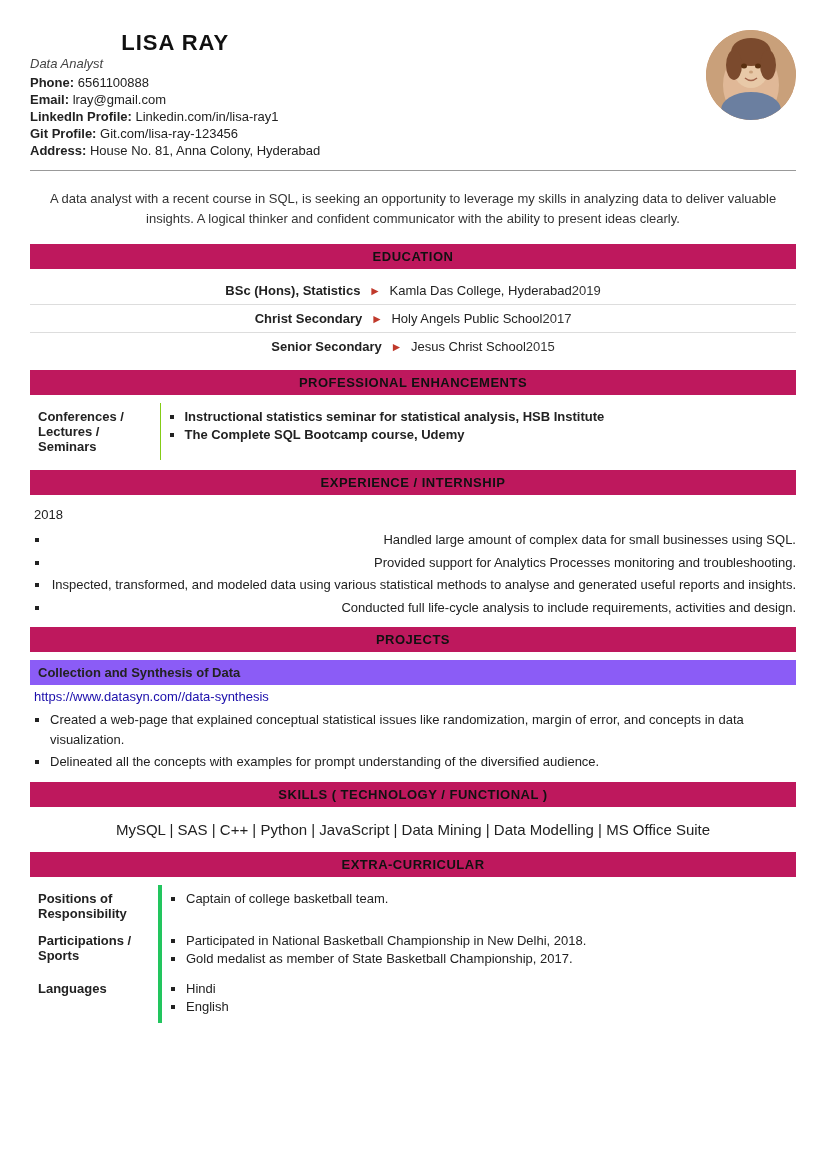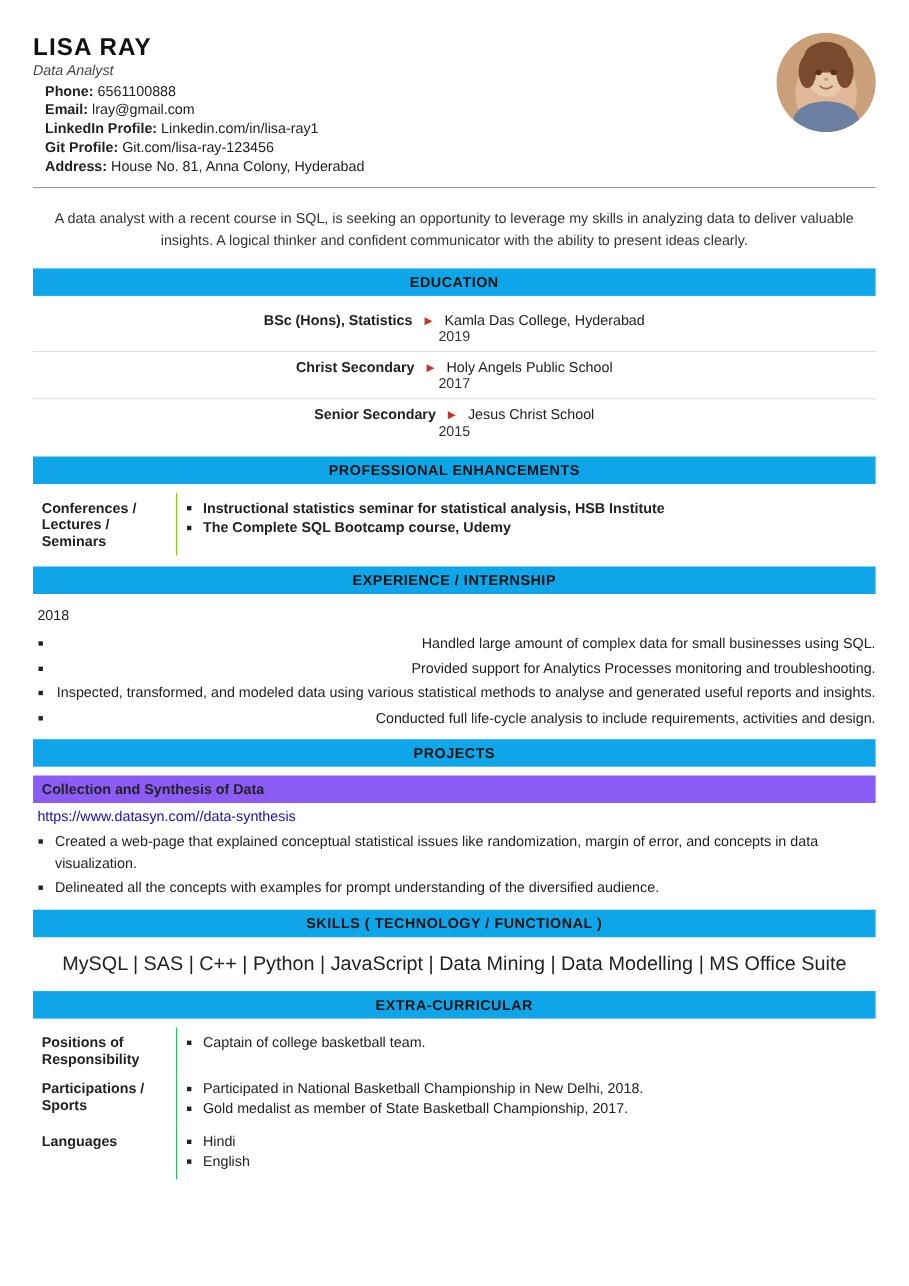--- a/index.html
+++ b/index.html
@@ -19,31 +19,31 @@
       justify-content: space-between;
       align-items: flex-start;
       margin-bottom: 10px;
     }
     .header-left {}
     .name {
       font-size: 22px;
       font-weight: bold;
       color: #111;
       letter-spacing: 1px;
+      text-align: center;
     }
     .job-title {
       font-style: italic;
       font-size: 13px;
       color: #444;
       margin-bottom: 4px;
     }
     .contact-line {
       font-size: 13px;
       margin-bottom: 2px;
-      margin-left: 11px;
     }
     .contact-line strong { font-weight: bold; }
     .avatar {
       width: 90px;
       height: 90px;
       border-radius: 50%;
       background: #c9956a;
       overflow: hidden;
       flex-shrink: 0;
       display: flex;
@@ -64,38 +64,37 @@
       text-align: center;
       font-size: 13px;
       color: #333;
       padding: 8px 10px;
       line-height: 1.5;
       margin-bottom: 8px;
     }
 
     
     .section-header {
-      background: #0ea5e9;
+      background: #be185d;
       text-align: center;
       font-weight: bold;
       font-size: 13px;
       color: #111;
       padding: 5px 0;
       margin-bottom: 8px;
       letter-spacing: 0.5px;
     }
 
     
     .edu-row {
       display: flex;
       justify-content: center;
       align-items: center;
       padding: 6px 4px;
       border-bottom: 1px solid #ddd;
-      flex-direction: column;
     }
     .edu-row:last-child { border-bottom: none; }
     .edu-left {
       font-size: 13px;
     }
     .edu-left .arrow { color: #c0392b; margin: 0 5px; font-size: 12px; }
     .edu-left strong { font-weight: bold; }
     .edu-year { font-size: 13px; color: #333; }
 
     
@@ -157,39 +156,39 @@
     .project-bullets {
       list-style: square;
       padding-left: 20px;
       margin-bottom: 8px;
     }
     .project-bullets li { margin-bottom: 3px; font-size: 13px; line-height: 1.5; }
 
     
     .skills-line {
       text-align: center;
-      font-size: 18px;
+      font-size: 15px;
       padding: 6px 0 4px;
       margin-bottom: 4px;
     }
 
     
     .extra-table {
       width: 100%;
       border-collapse: collapse;
     }
     .extra-table td {
       padding: 6px 8px;
       vertical-align: top;
       font-size: 13px;
     }
     .extra-table td:first-child {
       width: 130px;
       font-weight: bold;
-      border-right: 1px solid #22c55e;
+      border-right: 4px solid #22c55e;
     }
     .extra-table tr { border-bottom: none; }
     .extra-table td ul {
       list-style: square;
       padding-left: 16px;
     }
     .extra-table td ul li { margin-bottom: 3px; }
 
     .section-block { margin-bottom: 10px; }
   </style>

